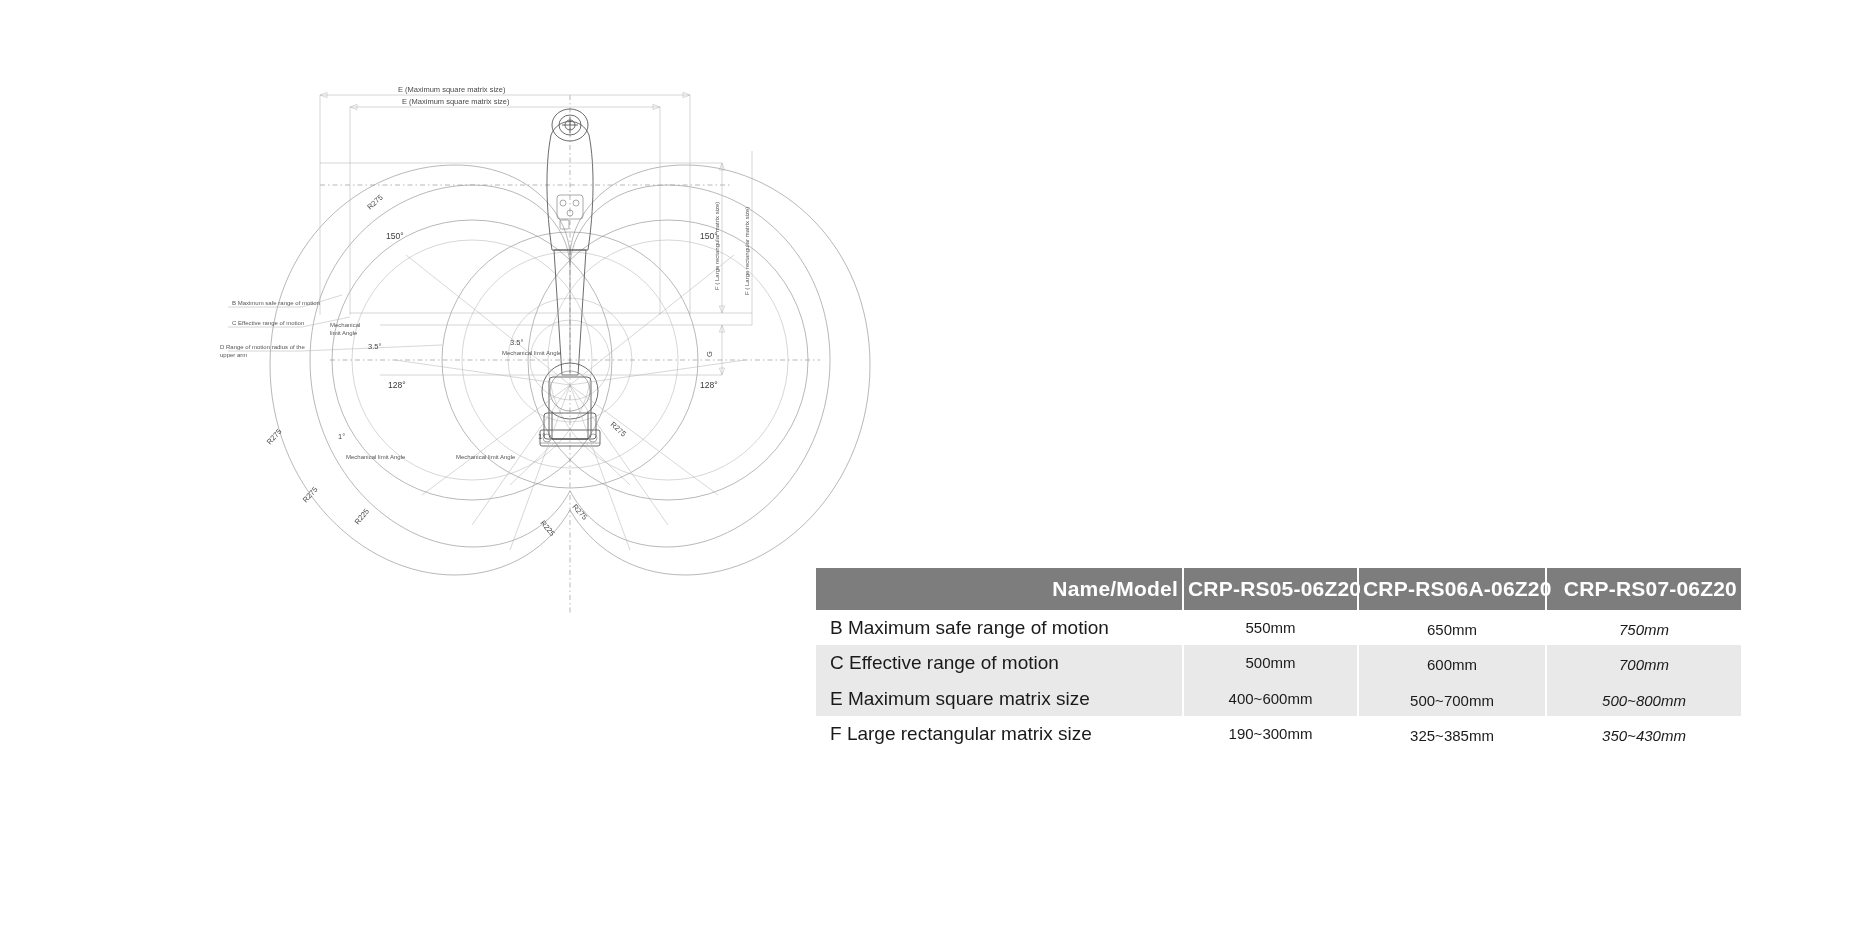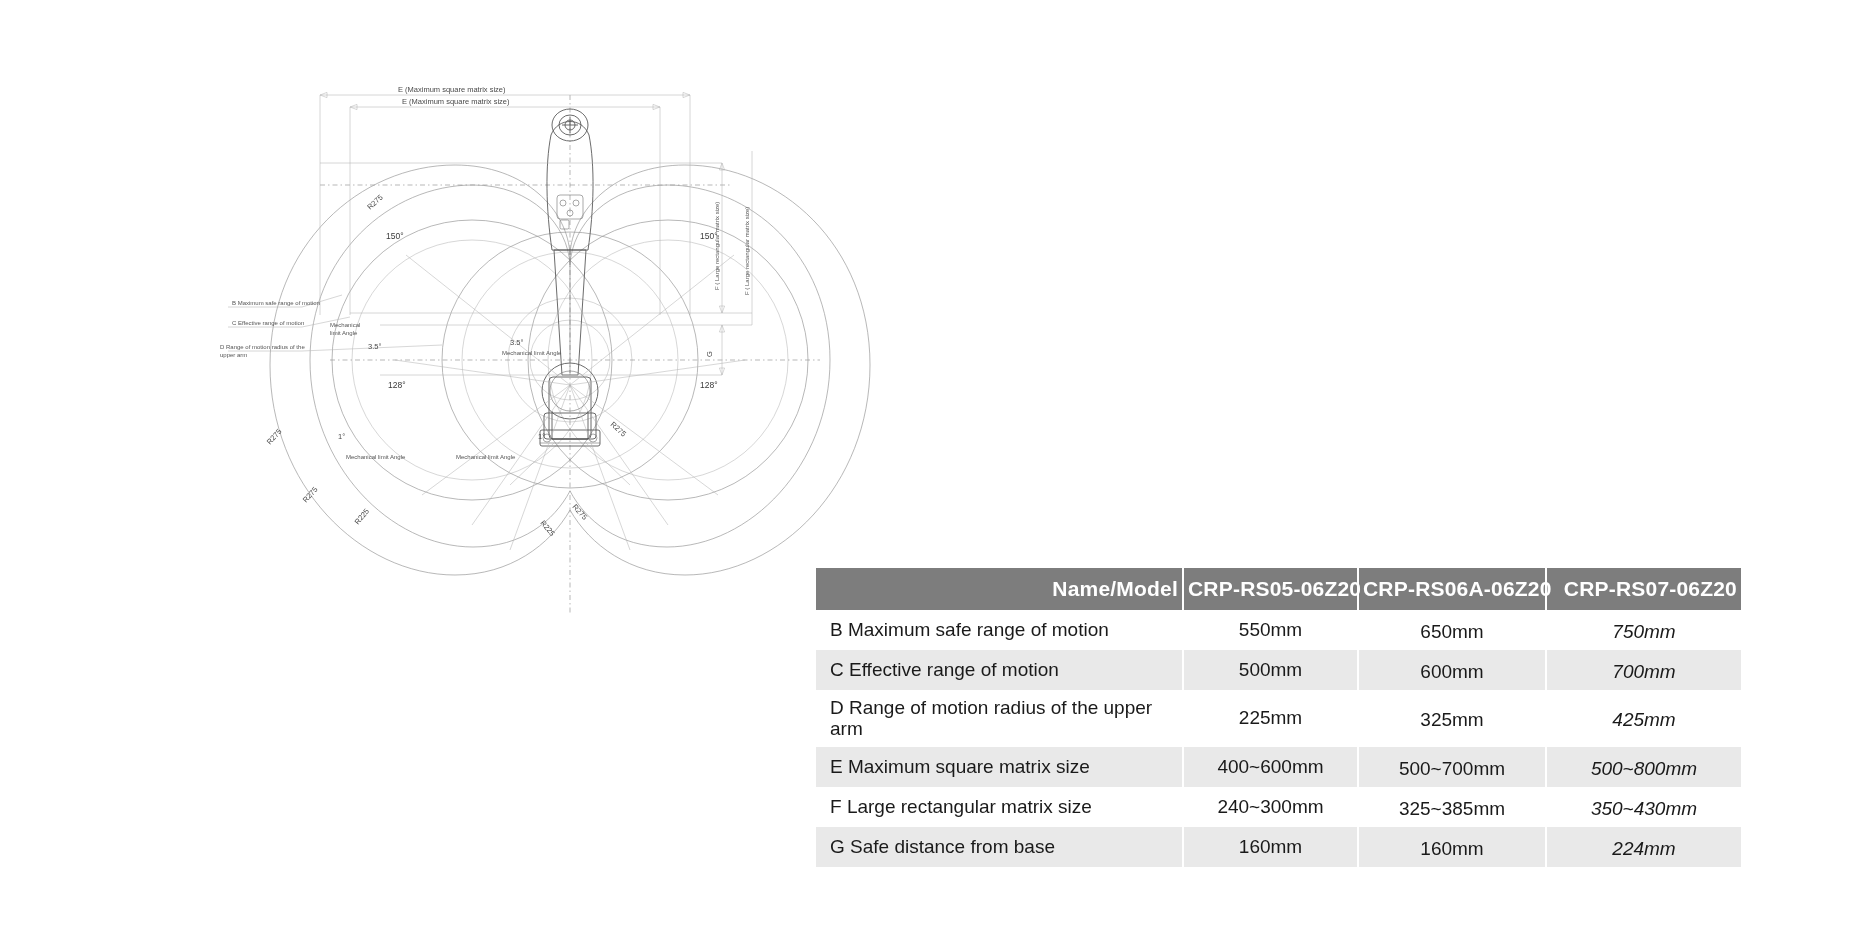--- a/index.html
+++ b/index.html
@@ -66,21 +66,21 @@
     vertical-align: middle;
   }
   #spec-table tbody td:last-child { border-right: none; font-style: italic; }
   #spec-table tbody td.name-cell {
     text-align: left;
     padding-left: 14px;
     line-height: 1.12;
   }
   #spec-table tbody td.val-cell {
     text-align: center;
-    font-size: 19px;
+    font-size: 15px;
   }
   #spec-table tbody tr.odd  td { background: #ffffff; }
   #spec-table tbody tr.even td { background: #e9e9e9; }
 
   
   #spec-table tbody td.val-cell.v2,
   #spec-table tbody td.val-cell.v3 { padding-top: 11px; }
   .dim-label-sm {
     font-family: "Liberation Sans", sans-serif;
     font-size: 7.5px;
@@ -297,40 +297,28 @@
         <td class="val-cell v1">550mm</td>
         <td class="val-cell v2">650mm</td>
         <td class="val-cell v3">750mm</td>
       </tr>
       <tr class="even">
         <td class="name-cell">C Effective range of motion</td>
         <td class="val-cell v1">500mm</td>
         <td class="val-cell v2">600mm</td>
         <td class="val-cell v3">700mm</td>
       </tr>
-      <tr class="odd">
-        <td class="name-cell">D Range of motion radius of the upper arm</td>
-        <td class="val-cell v1">225mm</td>
-        <td class="val-cell v2">325mm</td>
-        <td class="val-cell v3">425mm</td>
-      </tr>
       <tr class="even">
         <td class="name-cell">E Maximum square matrix size</td>
         <td class="val-cell v1">400~600mm</td>
         <td class="val-cell v2">500~700mm</td>
         <td class="val-cell v3">500~800mm</td>
       </tr>
       <tr class="odd">
         <td class="name-cell">F Large rectangular matrix size</td>
-        <td class="val-cell v1">240~300mm</td>
+        <td class="val-cell v1">190~300mm</td>
         <td class="val-cell v2">325~385mm</td>
         <td class="val-cell v3">350~430mm</td>
       </tr>
-      <tr class="even">
-        <td class="name-cell">G Safe distance from base</td>
-        <td class="val-cell v1">160mm</td>
-        <td class="val-cell v2">160mm</td>
-        <td class="val-cell v3">224mm</td>
-      </tr>
     </tbody>
   </table>
 
 </div>
 
 </body></html>

